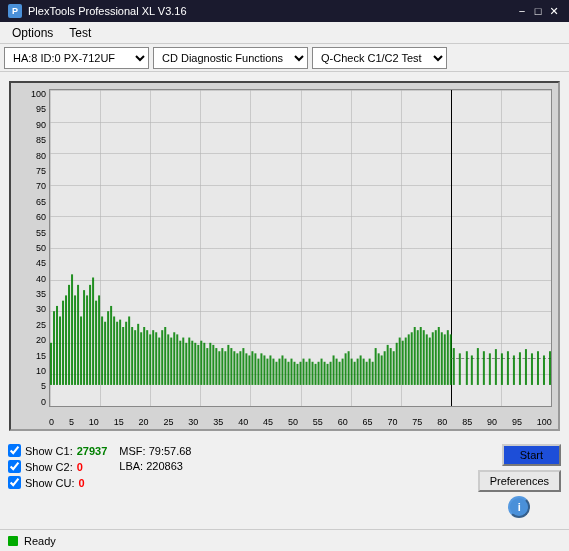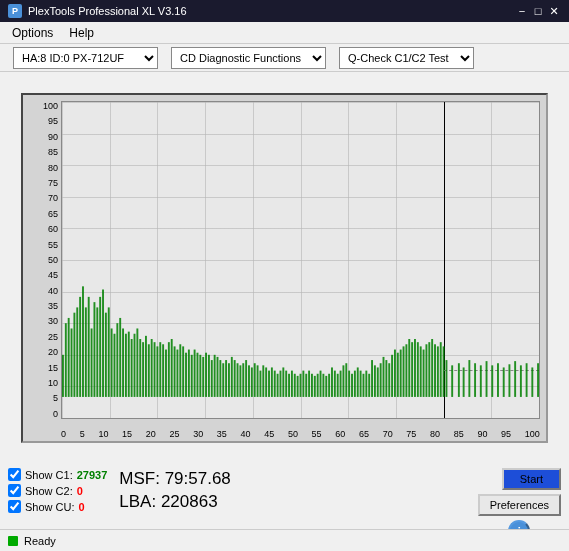--- a/index.html
+++ b/index.html
@@ -73,30 +73,29 @@
       align-items: center;
       padding: 2px 4px;
       gap: 4px;
     }
     .toolbar select {
       height: 22px;
       font-size: 11px;
       border: 1px solid #888;
       background: white;
       padding: 0 4px;
-      margin-left: 9px;
     }
     .select-drive { width: 145px; }
     .select-func { width: 155px; }
     .select-test { width: 135px; }
     
     .chart-container {
       background: #d4d4d4;
       border: 2px inset #999;
-      margin: 21px;
+      margin: 9px;
       height: 350px;
       position: relative;
       overflow: hidden;
     }
     .chart-inner {
       background: #e8e8e8;
       position: absolute;
       top: 6px; left: 38px; right: 6px; bottom: 22px;
       border: 1px solid #888;
     }
@@ -156,21 +155,21 @@
       align-items: flex-start;
       gap: 12px;
       flex-wrap: wrap;
     }
     .checkbox-group { display: flex; flex-direction: column; gap: 3px; }
     .checkbox-row { display: flex; align-items: center; gap: 4px; font-size: 11px; }
     .checkbox-row input[type=checkbox] { width: 13px; height: 13px; }
     .value-c1 { color: green; font-weight: bold; }
     .value-c2 { color: red; font-weight: bold; }
     .value-cu { color: red; font-weight: bold; }
-    .msf-group { display: flex; flex-direction: column; gap: 3px; font-size: 17px; padding-top: 1px; }
+    .msf-group { display: flex; flex-direction: column; gap: 3px; font-size: 11px; padding-top: 1px; }
     .controls-right { display: flex; flex-direction: column; gap: 4px; align-items: flex-end; margin-left: auto; }
     .speed-row { display: flex; gap: 4px; align-items: center; }
     .speed-select { height: 22px; font-size: 11px; border: 1px solid #888; background: white; width: 110px; }
     .start-btn {
       background: #1d4ed8;
       border: 2px outset #ccc;
       padding: 3px 16px;
       font-size: 11px;
       cursor: pointer;
       height: 22px;
@@ -224,21 +223,21 @@
   <span class="title-bar-title">PlexTools Professional XL V3.16</span>
   <div class="title-bar-controls">
     <button class="title-bar-btn">−</button>
     <button class="title-bar-btn">□</button>
     <button class="title-bar-btn">✕</button>
   </div>
 </div>
 
 <div class="menu-bar">
   <div class="menu-item">Options</div>
-  <div class="menu-item">Help</div>
+  <div class="menu-item">Test</div>
 </div>
 
 <div class="toolbar">
   <select class="select-drive">
     <option>HA:8 ID:0  PX-712UF</option>
   </select>
   <select class="select-func">
     <option>CD Diagnostic Functions</option>
   </select>
   <select class="select-test">

